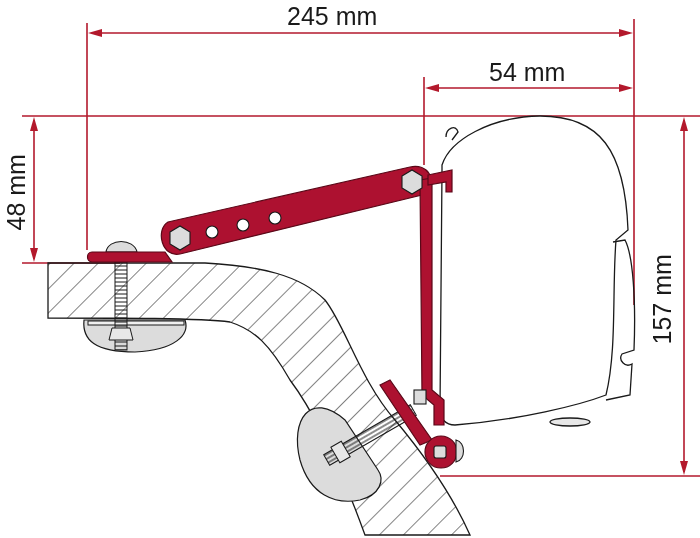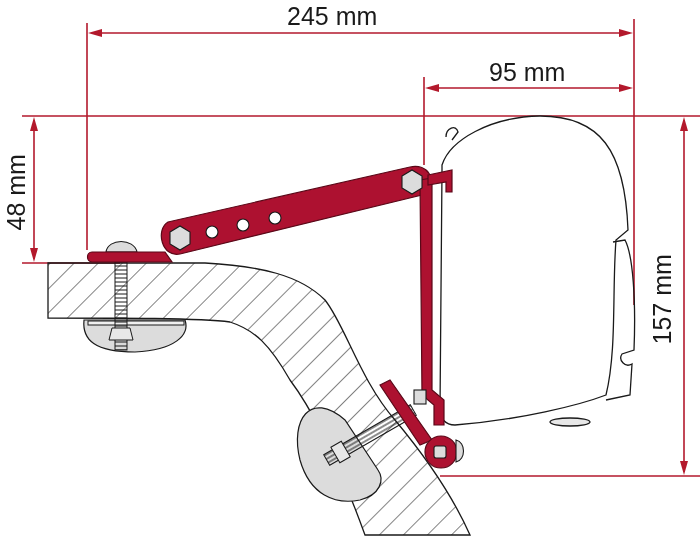--- a/index.html
+++ b/index.html
@@ -95,16 +95,16 @@
     <circle cx="243" cy="225" r="6" fill="#ffffff"></circle>
     <circle cx="275" cy="218" r="6" fill="#ffffff"></circle>
     <rect x="434" y="446" width="12" height="12" rx="2"></rect>
     <path d="M456,440 C466,442 466,460 456,462 Z"></path>
     <rect x="414" y="390" width="12" height="14"></rect>
   </g>
 </svg>
 
 
 <div class="dim-label" style="left:287px; top:4px;">245 mm</div>
-<div class="dim-label" style="left:489px; top:60px;">95 mm</div>
+<div class="dim-label" style="left:489px; top:60px;">54 mm</div>
 <div class="dim-label rot" style="left:-24px; top:178px; width:80px;">48 mm</div>
 <div class="dim-label rot" style="left:614px; top:284px; width:96px;">157 mm</div>
 </div>
 
 </body></html>

